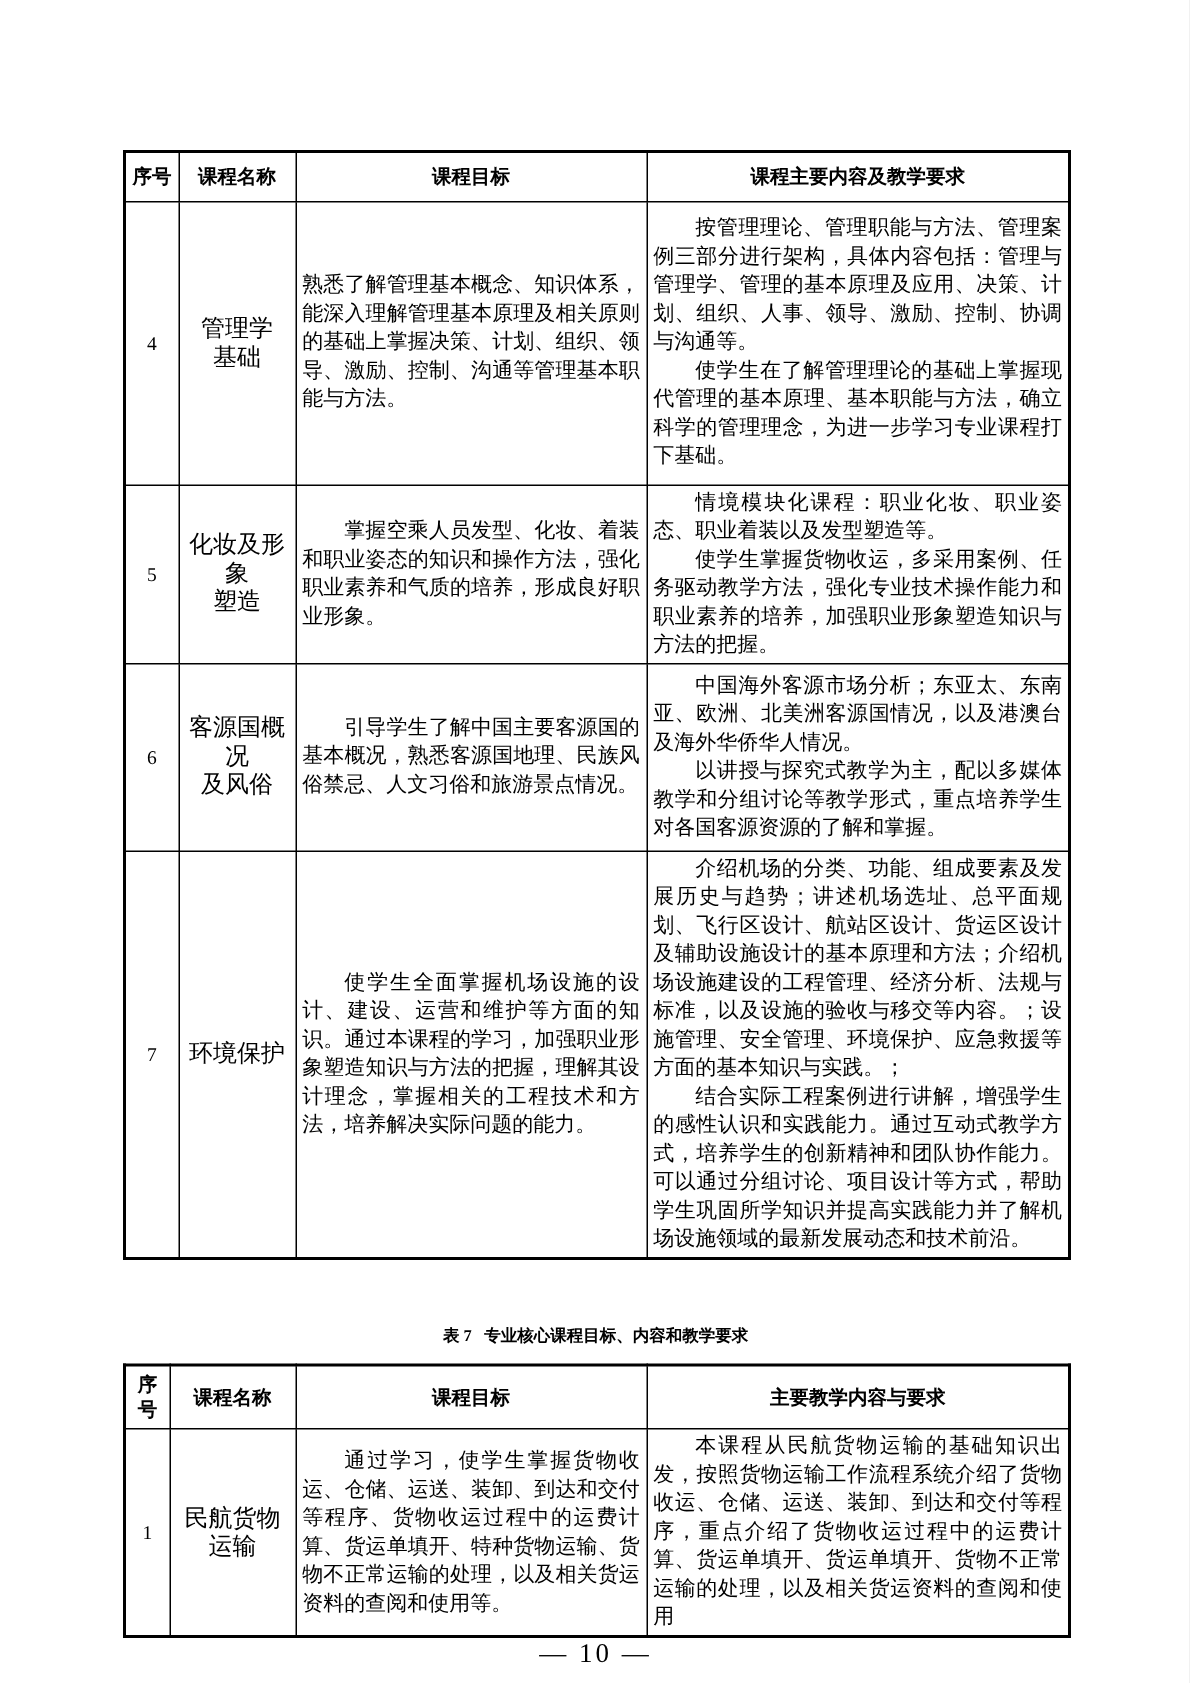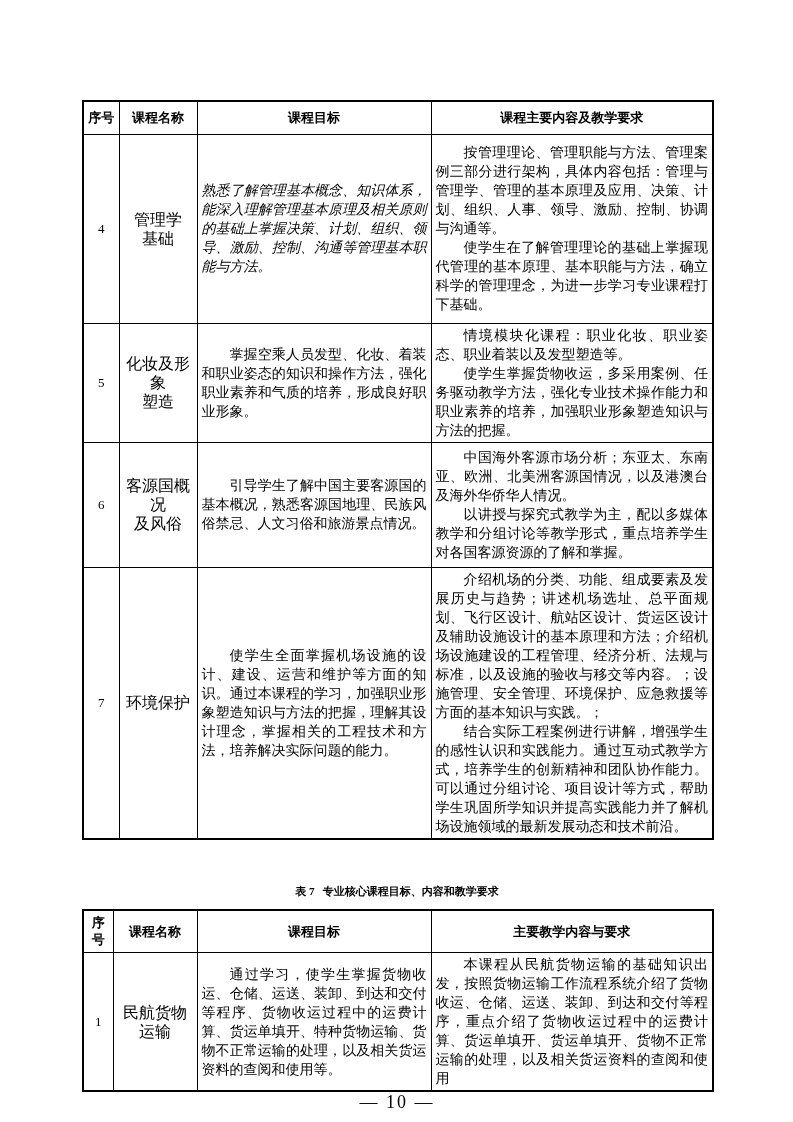--- a/index.html
+++ b/index.html
@@ -60,21 +60,21 @@
   }
   td.text-cell { padding:3px 8px; }
   .para {
     margin:0;
     font-size:14px;
     line-height:19px;
     text-align:justify;
     text-justify:inter-character;
     text-indent:2em;
   }
-  .para.no-indent { text-indent:0;font-style:italic; }
+  .para.no-indent { text-indent:0; }
 
   .table2-title {
     margin:42px 0 9px 0;
     text-align:center;
     font-weight:bold;
     font-size:11px;
     line-height:18px;
     white-space:pre;
   }
   .page-footer {

